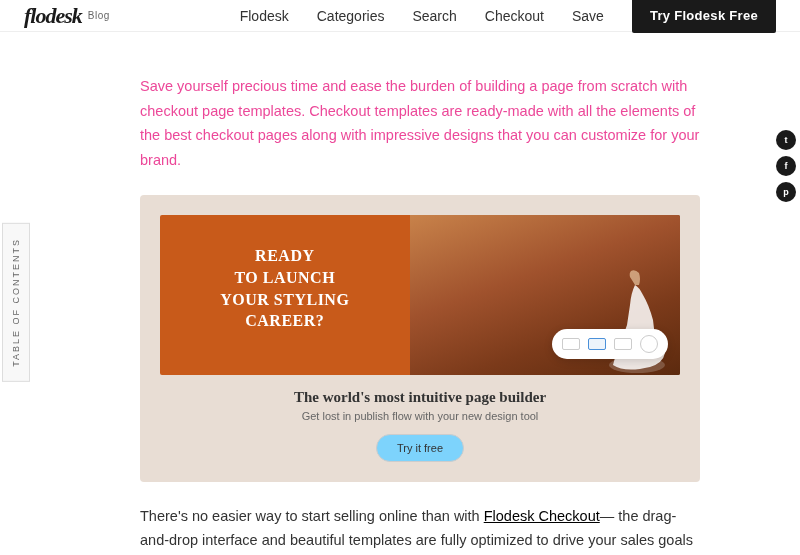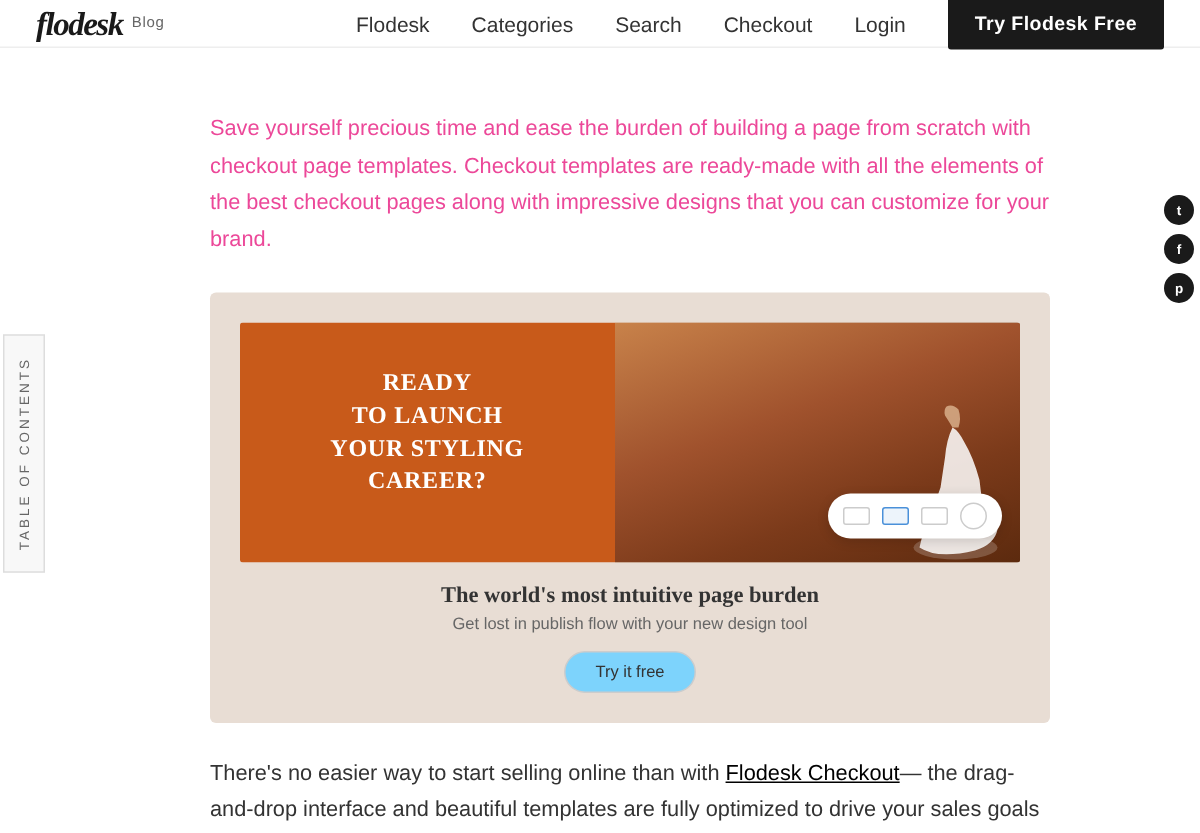--- a/index.html
+++ b/index.html
@@ -284,21 +284,21 @@
 <nav class="navbar">
   <div class="nav-logo">
     <span class="nav-logo-text">flodesk</span>
     <span class="nav-logo-blog">Blog</span>
   </div>
   <div class="nav-links">
     <a class="nav-link">Flodesk</a>
     <a class="nav-link">Categories</a>
     <a class="nav-link">Search</a>
     <a class="nav-link">Checkout</a>
-    <a class="nav-link">Login</a>
+    <a class="nav-link">Save</a>
     <button class="nav-cta">Try Flodesk Free</button>
   </div>
 </nav>
 
 <div class="toc-sidebar">
   <div class="toc-label">TABLE OF CONTENTS</div>
 </div>
 
 <div class="social-sidebar">
   <div class="social-icon">
@@ -333,21 +333,21 @@
 
           <div class="ui-controls">
             <div class="ui-ctrl"></div>
             <div class="ui-ctrl active"></div>
             <div class="ui-ctrl"></div>
             <div class="ui-ctrl-circle"></div>
           </div>
         </div>
       </div>
     </div>
-    <p class="promo-tagline">The world's most intuitive page burden</p>
+    <p class="promo-tagline">The world's most intuitive page builder</p>
     <p class="promo-sub">Get lost in publish flow with your new design tool</p>
     <button class="promo-try-btn">Try it free</button>
   </div>
 
   <p class="body-text">
     <span>There's no easier way to start selling online than with </span><a>Flodesk Checkout</a><span>—
 the drag-and-drop interface and beautiful templates are fully optimized to
 drive your sales goals forward. Our templates, your brand—customizable,
 fabulous, and ready to publish in mere minutes.</span>
   </p>

